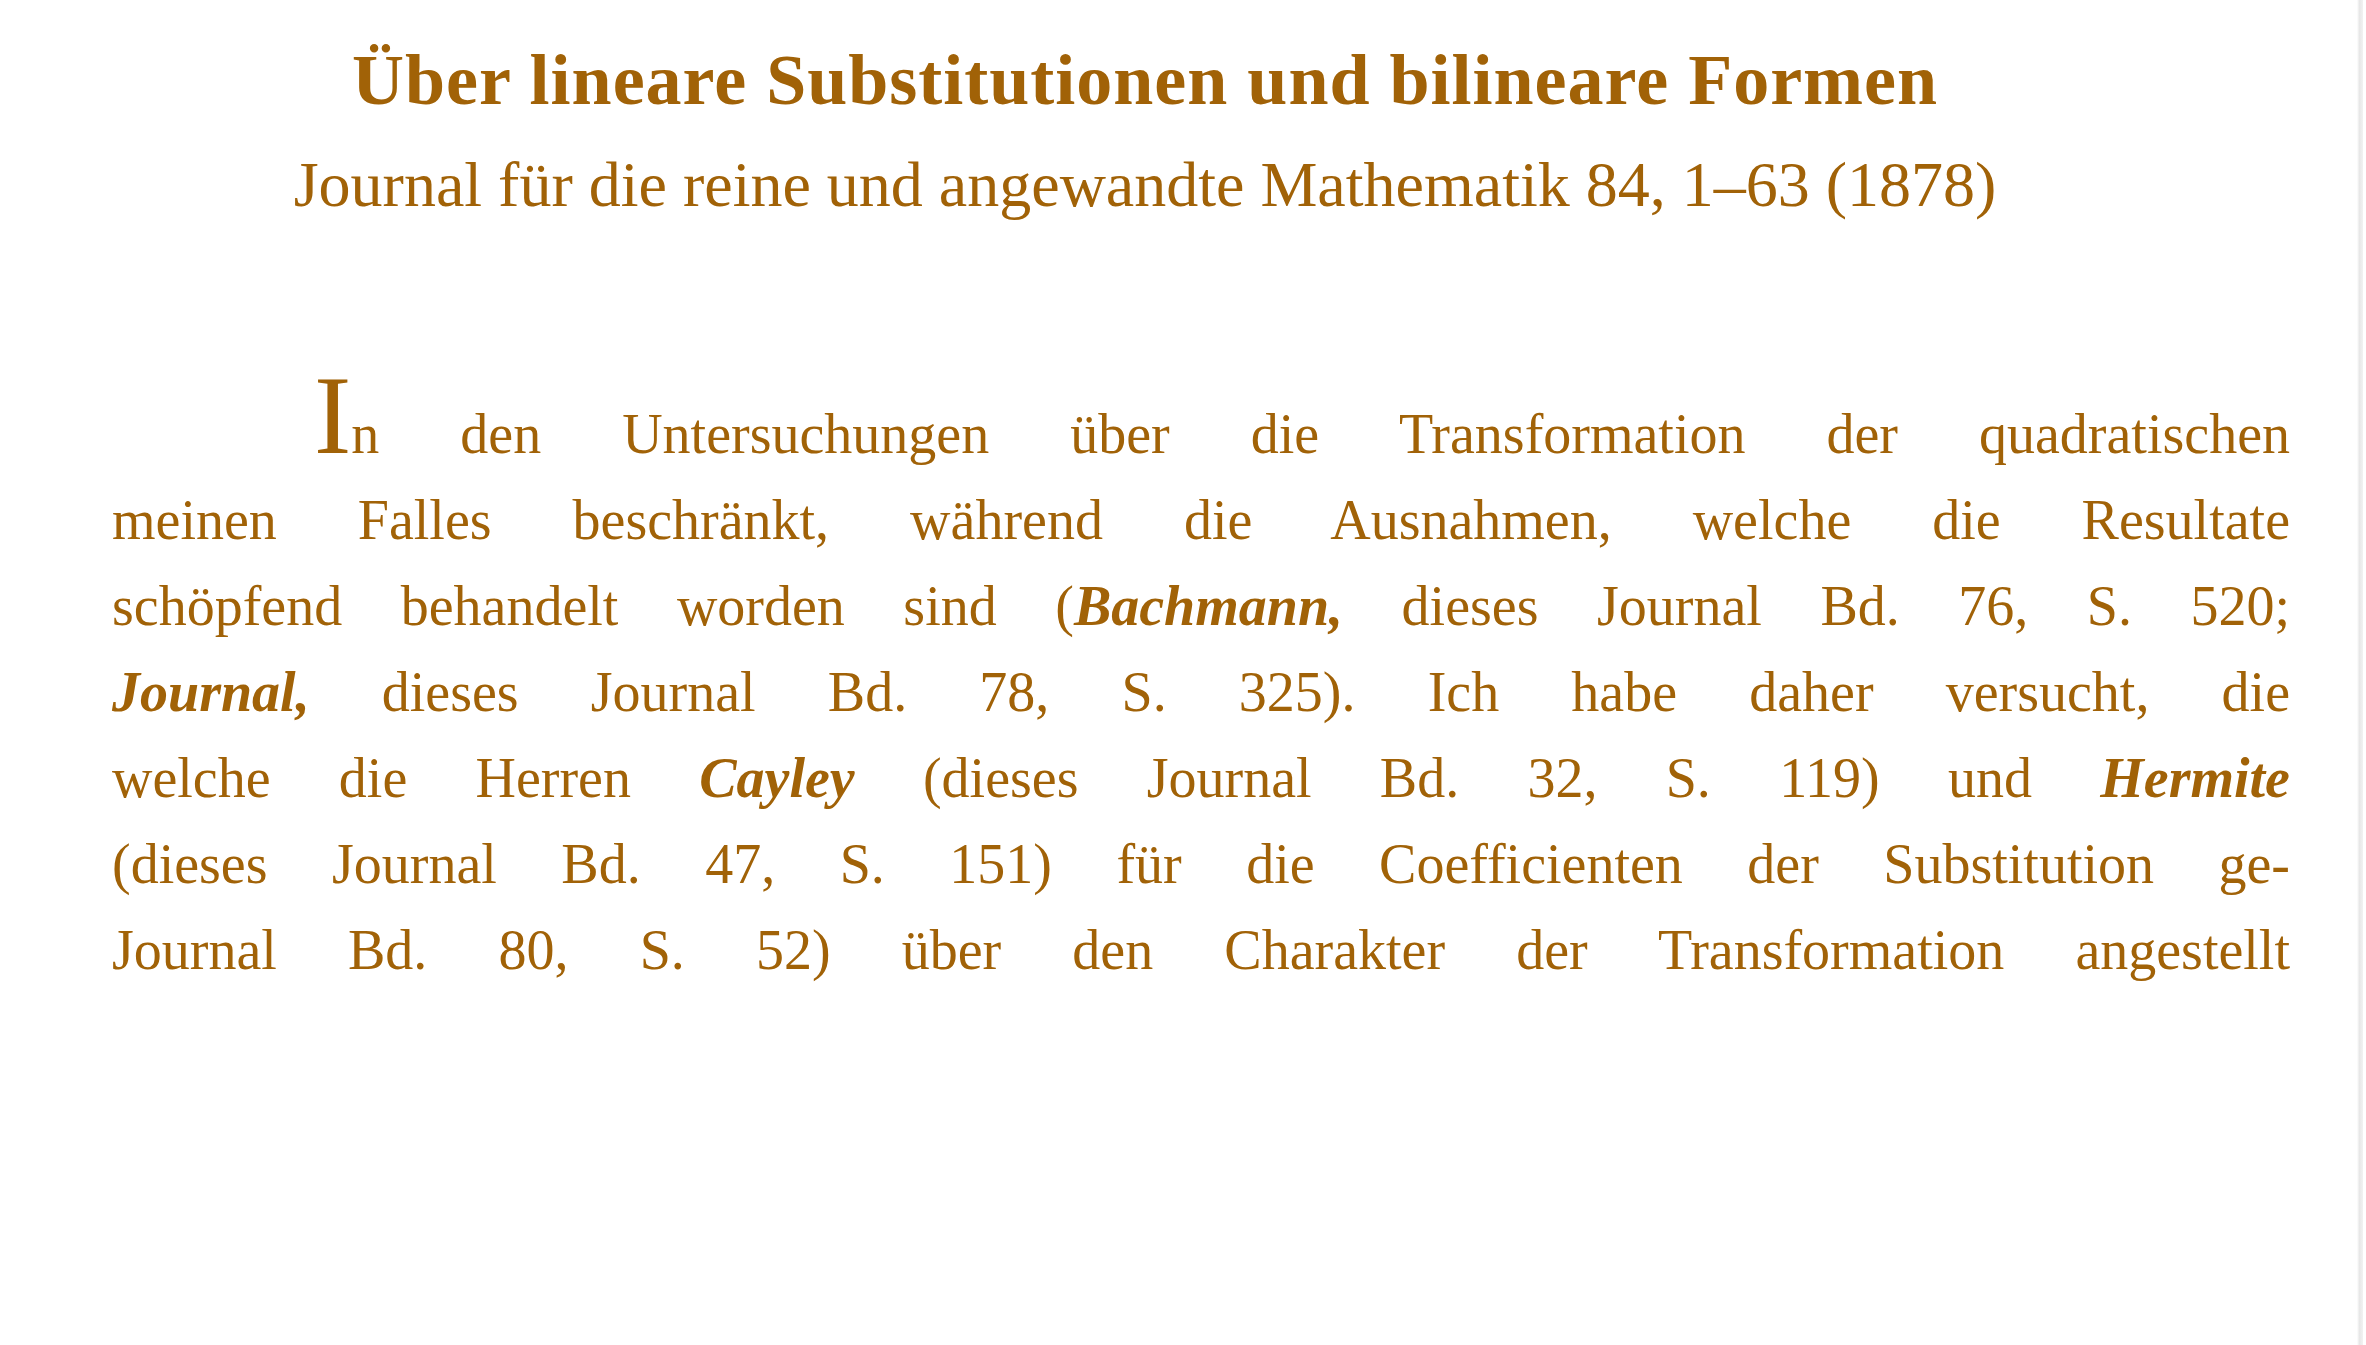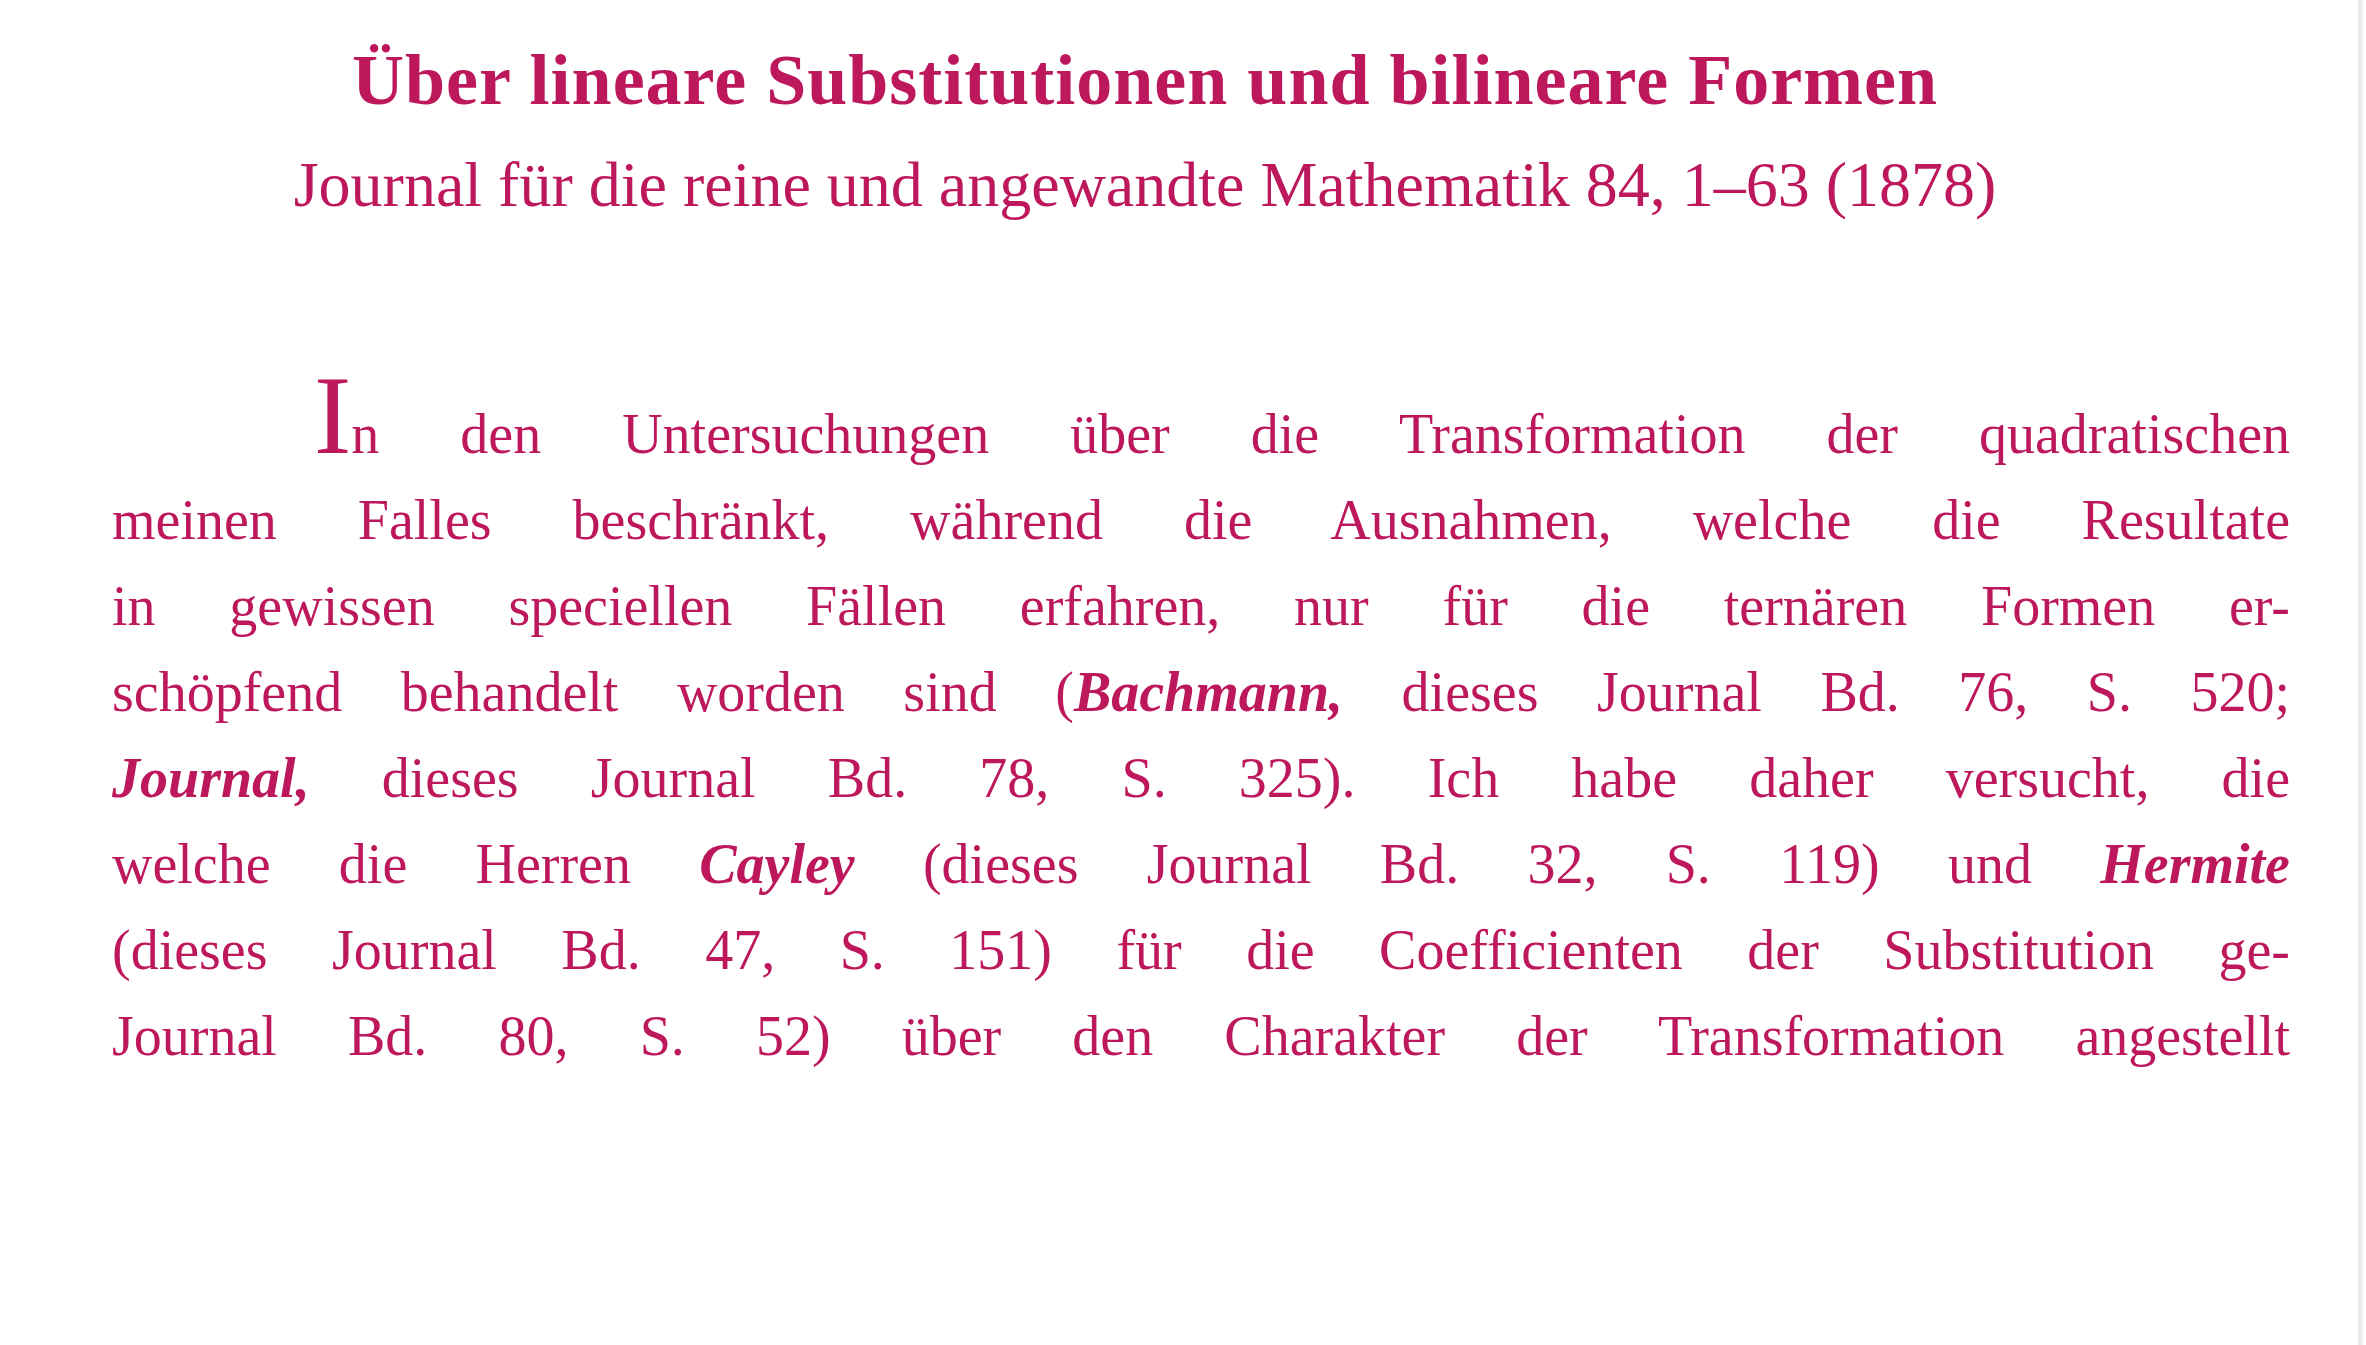--- a/index.html
+++ b/index.html
@@ -5,21 +5,21 @@
   html, body {
     margin: 0;
     padding: 0;
     background: #ffffff;
   }
   .page {
     position: relative;
     width: 2366px;
     height: 1345px;
     background: #ffffff;
-    color: #be185d;
+    color: #a16207;
     font-family: "Liberation Serif", serif;
     overflow: hidden;
   }
   
   .scan-edge {
     position: absolute;
     top: 0;
     bottom: 0;
     right: 3px;
     width: 6px;
@@ -78,21 +78,20 @@
 
 <div class="page">
   <div class="header">
     <div class="title">Über lineare Substitutionen und bilineare Formen</div>
     <div class="subtitle">Journal für die reine und angewandte Mathematik 84, 1–63 (1878)</div>
   </div>
 
   <div class="paragraph">
       <div class="line first"><span class="initial">I</span><span>n den Untersuchungen über die Transformation der quadratischen</span></div>
       <div class="line"><span>meinen Falles beschränkt, während die Ausnahmen, welche die Resultate</span></div>
-      <div class="line"><span>in gewissen speciellen Fällen erfahren, nur für die ternären Formen er-</span></div>
       <div class="line"><span>schöpfend behandelt worden sind (</span><span class="name">Bachmann,</span><span> dieses Journal Bd. 76, S. 520;</span></div>
       <div class="line"><span class="name">Journal,</span><span> dieses Journal Bd. 78, S. 325). Ich habe daher versucht, die</span></div>
       <div class="line"><span>welche die Herren </span><span class="name">Cayley</span><span> (dieses Journal Bd. 32, S. 119) und </span><span class="name">Hermite</span></div>
       <div class="line"><span>(dieses Journal Bd. 47, S. 151) für die Coefficienten der Substitution ge-</span></div>
       <div class="line"><span>Journal Bd. 80, S. 52) über den Charakter der Transformation angestellt</span></div>
     </div>
 
   <div class="scan-edge"></div>
 </div>
 

